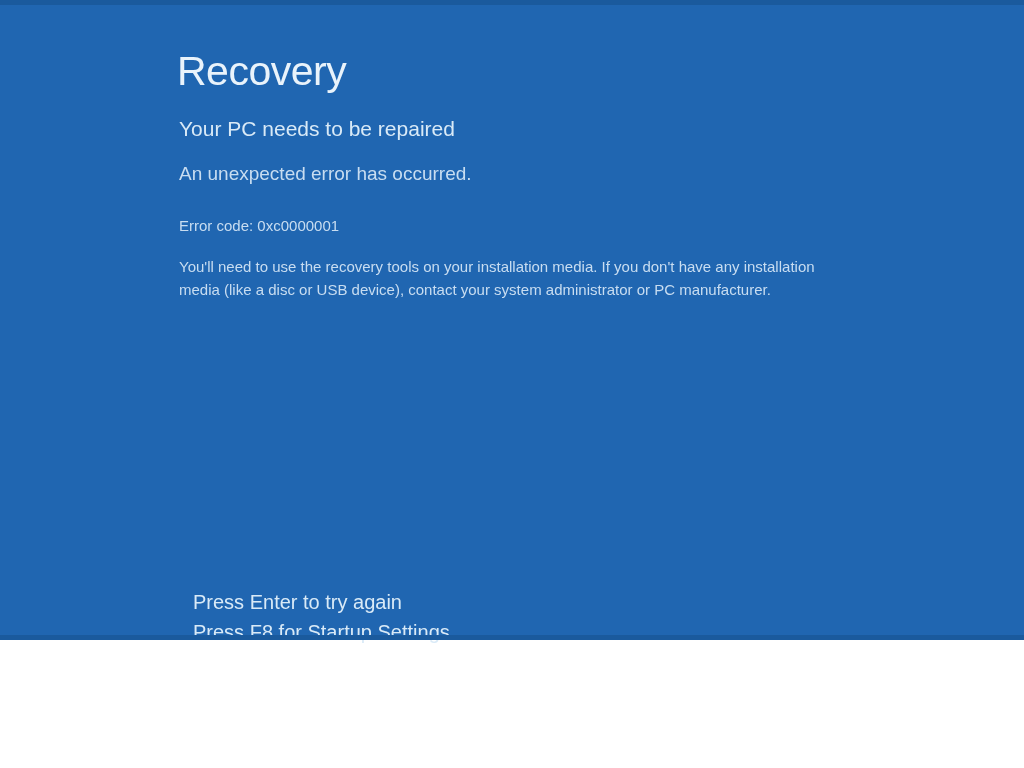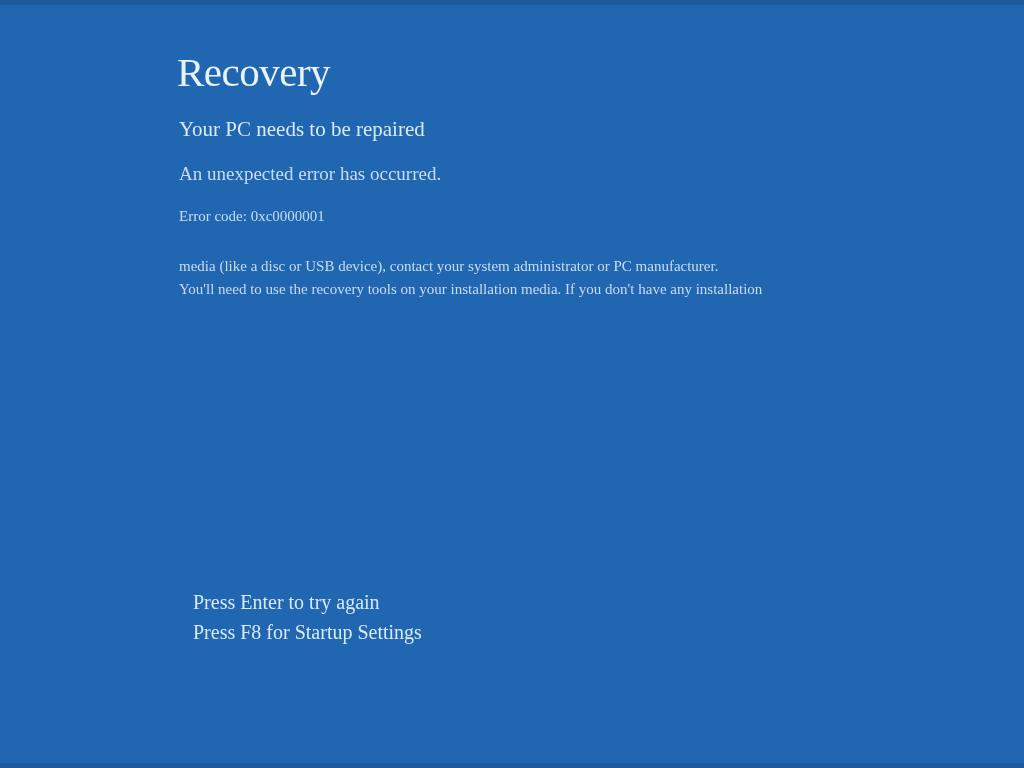--- a/index.html
+++ b/index.html
@@ -11,23 +11,22 @@
     --action-text: #d9eaf7;
   }
   * { margin: 0; padding: 0; box-sizing: border-box; }
   html, body {
     width: 1024px; height: 768px;
     overflow: hidden;
     font-family: "Liberation Sans", sans-serif;
   }
   .screen {
     position: relative;
-    width: 1024px; height: 768px;
+    width: 1024px; height: 640px;
     background: var(--background);
-    font-family: Liberation Serif, serif;
   }
   .edge {
     position: absolute;
     left: 0; width: 1024px; height: 5px;
     background: var(--edge);
   }
   .edge.top { top: 0; }
   .edge.bottom { bottom: 0; }
   .title {
     position: absolute;
@@ -45,21 +44,21 @@
     color: var(--heading-text);
   }
   .message {
     position: absolute;
     left: 179px; top: 163px;
     font-size: 19px;
     color: var(--body-text);
   }
   .error-code {
     position: absolute;
-    left: 179px; top: 208px;
+    left: 179px; top: 217px;
     font-size: 15px;
     color: var(--body-text);
   }
   .details {
     position: absolute;
     left: 179px; top: 255px;
     font-size: 15px;
     line-height: 23px;
     color: var(--body-text);
     white-space: nowrap;
@@ -80,22 +79,22 @@
 
   <h1 class="title">Recovery</h1>
 
   <h2 class="heading">Your PC needs to be repaired</h2>
 
   <p class="message">An unexpected error has occurred.</p>
 
   <p class="error-code">Error code: 0xc0000001</p>
 
   <div class="details">
+    <div>You'll need to use the recovery tools on your installation media. If you don't have any installation</div>
     <div>media (like a disc or USB device), contact your system administrator or PC manufacturer.</div>
-    <div>You'll need to use the recovery tools on your installation media. If you don't have any installation</div>
   </div>
 
   <div class="actions">
     <div>Press Enter to try again</div>
     <div>Press F8 for Startup Settings</div>
   </div>
 
   <div class="edge bottom"></div>
 </div>
 

